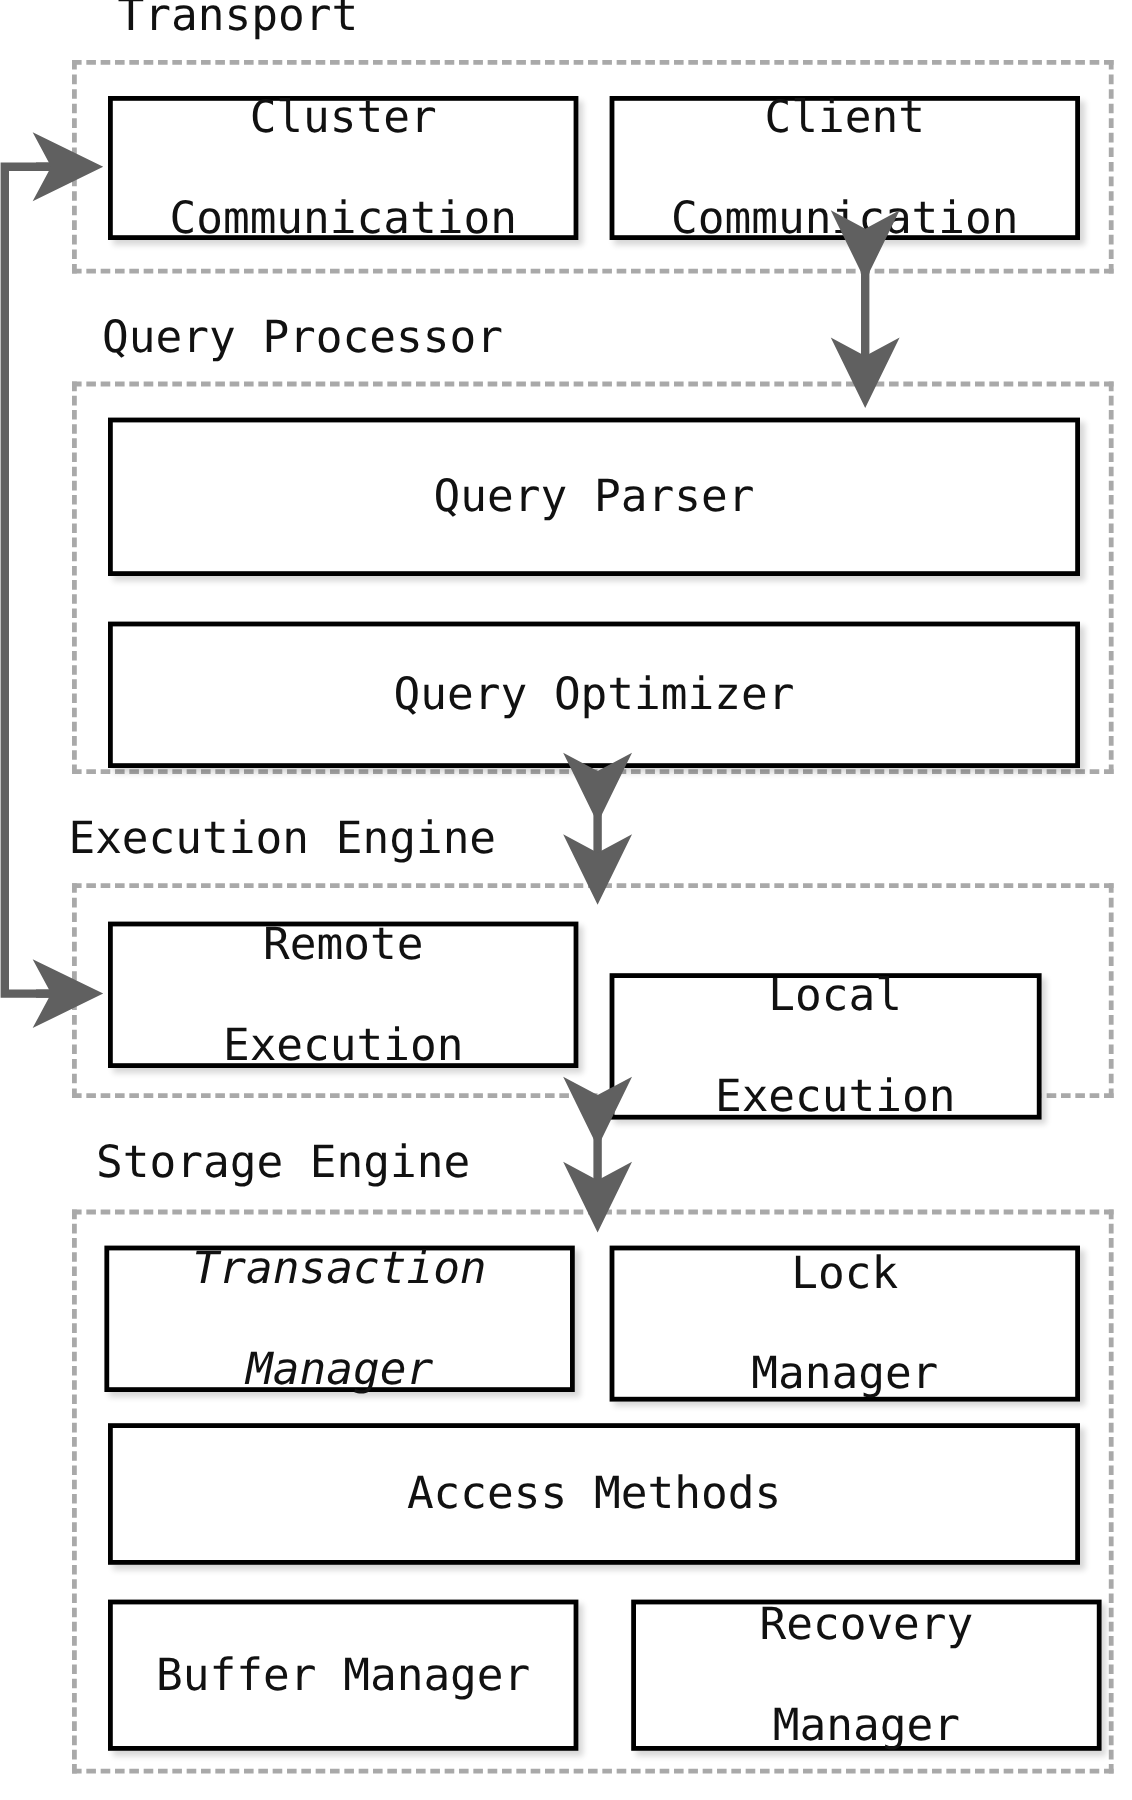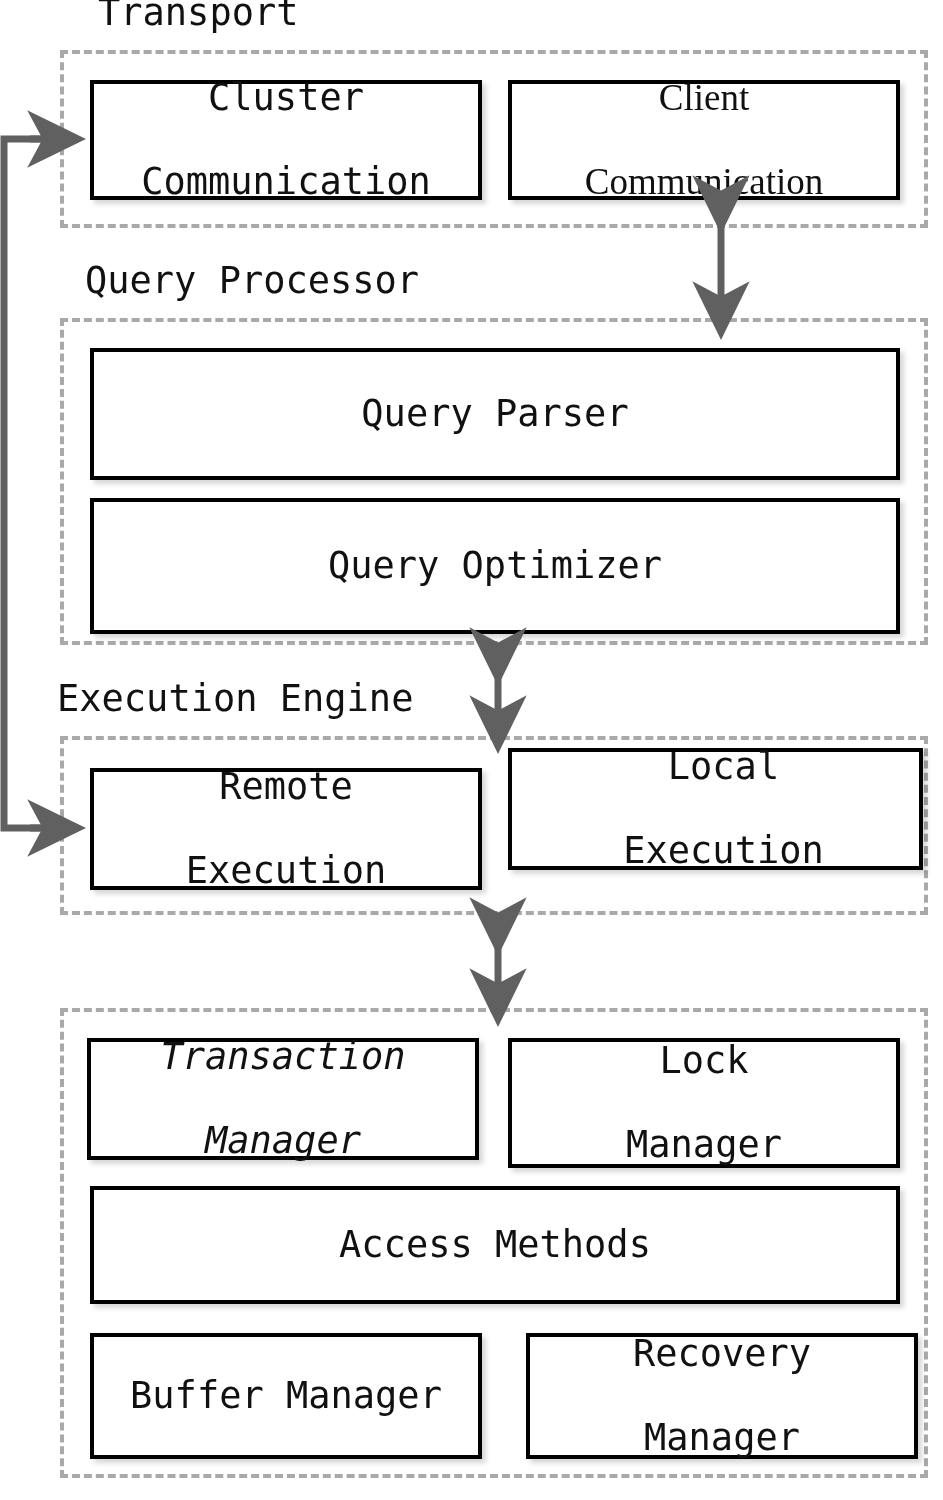--- a/index.html
+++ b/index.html
@@ -61,41 +61,42 @@
 
 <div id="canvas">
 
   <div class="group-label" style="left:98px; top:-9px;">Transport</div>
 
   <div class="dashed-box" style="left:60px; top:50px; width:868px; height:178px;"></div>
 
   <div class="comp" style="left:90px; top:80px; width:392px; height:120px;">Cluster
 Communication</div>
 
-  <div class="comp" style="left:508px; top:80px; width:392px; height:120px;font-family:Liberation Serif, serif;">Client
+  <div class="comp" style="left:508px; top:80px; width:392px; height:120px;">Client
 Communication</div>
 
   <div class="group-label" style="left:85px; top:259px;">Query Processor</div>
 
   <div class="dashed-box" style="left:60px; top:318px; width:868px; height:327px;"></div>
 
   <div class="comp" style="left:90px; top:348px; width:810px; height:132px;">Query Parser</div>
 
-  <div class="comp" style="left:90px; top:498px; width:810px; height:136px;">Query Optimizer</div>
+  <div class="comp" style="left:90px; top:518px; width:810px; height:122px;">Query Optimizer</div>
 
   <div class="group-label" style="left:57px; top:677px;">Execution Engine</div>
 
   <div class="dashed-box" style="left:60px; top:736px; width:868px; height:179px;"></div>
 
   <div class="comp" style="left:90px; top:768px; width:392px; height:122px;">Remote
 Execution</div>
 
-  <div class="comp" style="left:508px; top:748px; width:415px; height:122px;padding-left:20px;">Local
+  <div class="comp" style="left:508px; top:811px; width:360px; height:122px;padding-left:20px;">Local
 Execution</div>
 
+  <div class="group-label" style="left:80px; top:947px;">Storage Engine</div>
 
   <div class="dashed-box" style="left:60px; top:1008px; width:868px; height:470px;"></div>
 
   <div class="comp" style="left:87px; top:1038px; width:392px; height:122px;font-style:italic;">Transaction
 Manager</div>
 
   <div class="comp" style="left:508px; top:1038px; width:392px; height:130px;">Lock
 Manager</div>
 
   <div class="comp" style="left:90px; top:1186px; width:810px; height:118px;">Access Methods</div>

